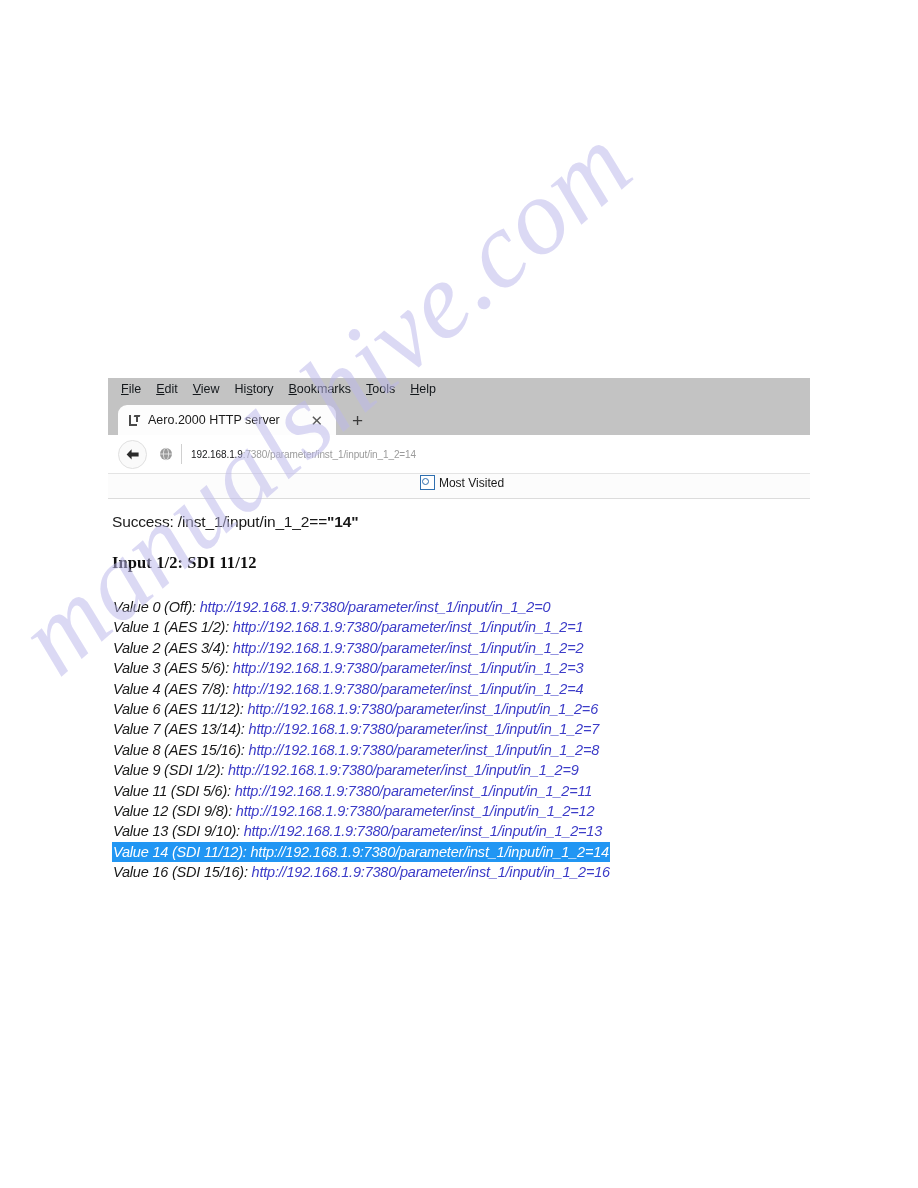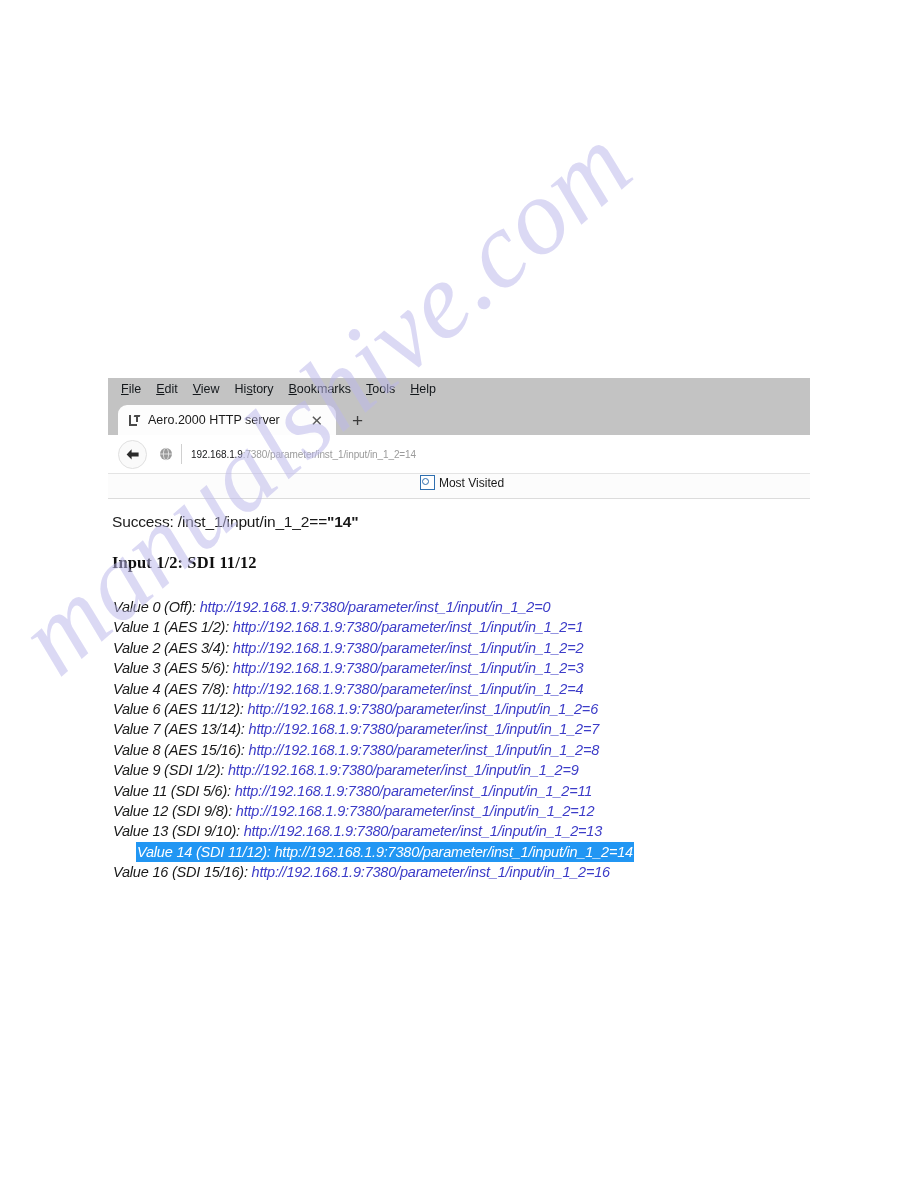--- a/index.html
+++ b/index.html
@@ -364,21 +364,20 @@
   }
   .value-row .vlabel {
     color: #1a1a1a;
   }
   .value-row .vlink {
     color: #3c3cc8;
     text-decoration: none;
   }
   .value-row.selected {
     background: #2196f3;
-    margin-left: 24px;
   }
   .value-row.selected .vlabel,
   .value-row.selected .vlink {
     color: #ffffff;
   }
 </style>
 </head>
 <body>
 
 <div id="page-scan">

